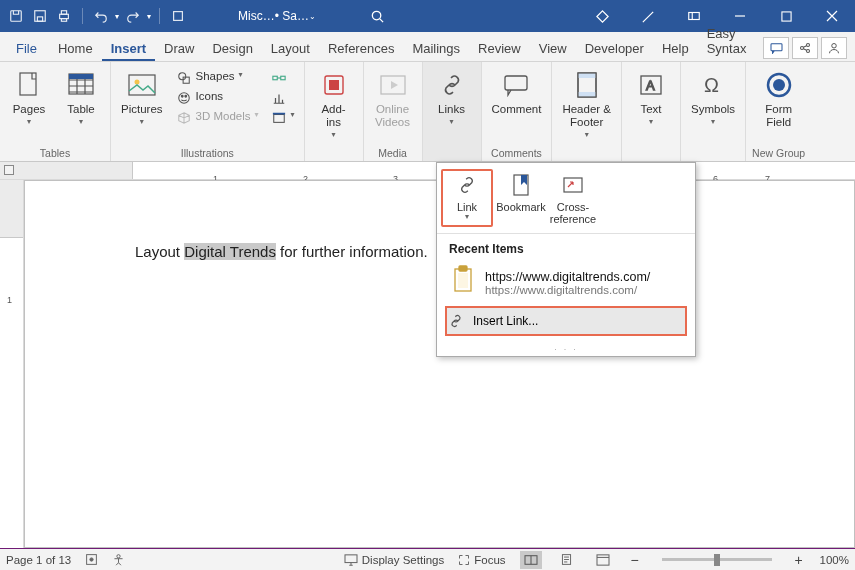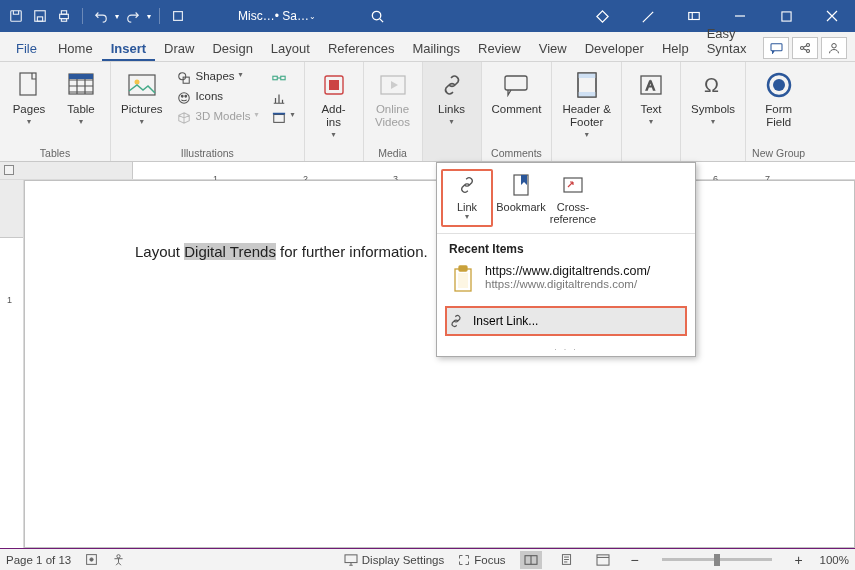--- a/index.html
+++ b/index.html
@@ -57,21 +57,21 @@
 .page .content { position: absolute; top: 62px; left: 110px; font-family: Calibri, sans-serif; font-size: 15px; color: #222; }
 .page .content .sel { background: #c9c9c9; }
 
 
 .drop-panel { position: absolute; left: 436px; top: 162px; width: 260px; background: #fff; border: 1px solid #aaa; box-shadow: 2px 2px 6px rgba(0,0,0,0.25); z-index: 50; font-size: 12px; }
 .drop-panel .toolrow { display: flex; border-bottom: 1px solid #e0e0e0; padding: 6px 4px; }
 .drop-panel .tool { display: flex; flex-direction: column; align-items: center; width: 52px; font-size: 11px; color: #333; cursor: pointer; text-align: center; line-height: 1.1; padding: 2px 1px; }
 .drop-panel .tool .ic { width: 28px; height: 28px; display: flex; align-items: center; justify-content: center; margin-bottom: 2px; }
 .drop-panel .tool.hl { border: 2px solid #e86a4f; border-radius: 2px; padding: 0 1px 2px; margin-right: 2px; }
 .drop-panel .section-title { padding: 8px 12px 4px; font-weight: 600; color: #222; }
-.drop-panel .recent-item { display: flex; align-items: flex-start; gap: 8px; padding: 4px 12px 10px; cursor: pointer; }
+.drop-panel .recent-item { display: flex; align-items: flex-end; gap: 8px; padding: 4px 12px 10px; cursor: pointer; }
 .drop-panel .recent-item .ri-ic { width: 28px; height: 32px; display: flex; align-items: center; justify-content: center; }
 .drop-panel .recent-item .ri-txt .l1 { font-size: 12.5px; color: #111; }
 .drop-panel .recent-item .ri-txt .l2 { font-size: 11.5px; color: #777; }
 .drop-panel .insert-link-row { margin: 0 8px 8px; border: 2px solid #e86a4f; background: #e8e8e8; display: flex; align-items: center; gap: 8px; padding: 4px 0; cursor: pointer; }
 .drop-panel .insert-link-row .ic { width: 18px; height: 18px; display: flex; align-items: center; justify-content: center; }
 .drop-panel .grip { text-align: center; font-size: 9px; color: #aaa; letter-spacing: 2px; padding-bottom: 2px; }
 
 
 .statusbar { position: absolute; bottom: 0; left: 0; right: 0; height: 22px; background: #f3f3f3; border-top: 1px solid #701a75; display: flex; align-items: center; font-size: 11.5px; color: #444; padding: 0 6px; gap: 14px; }
 .statusbar .sp { flex: 1; }

